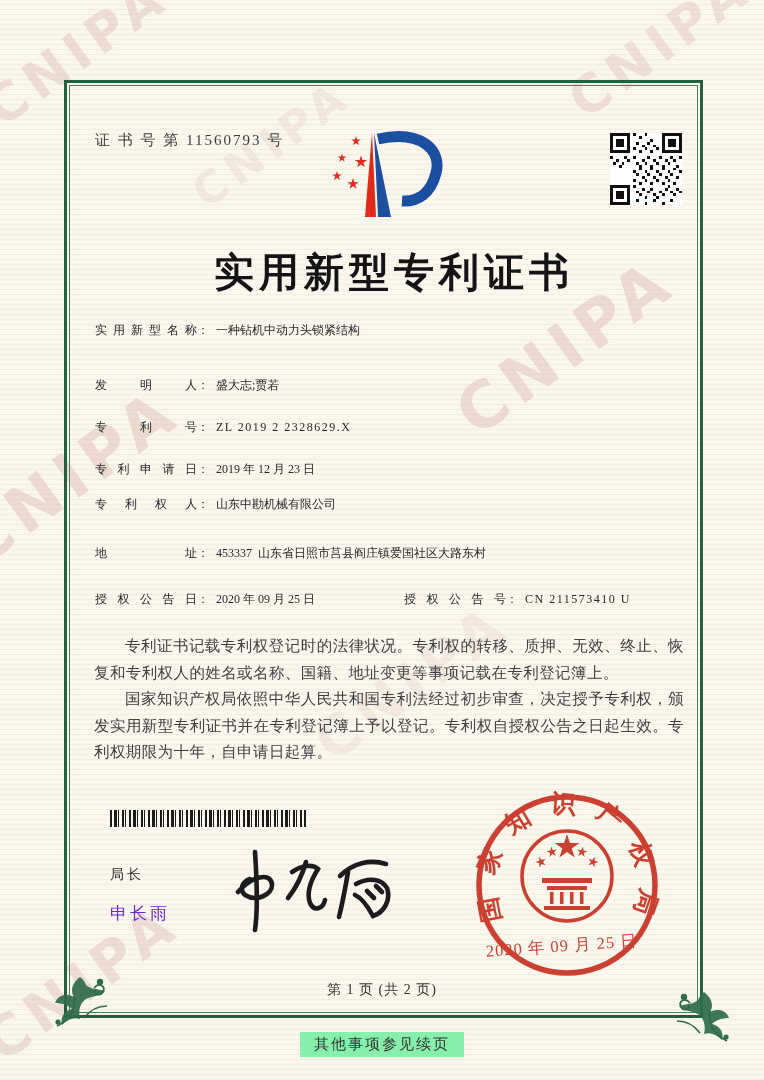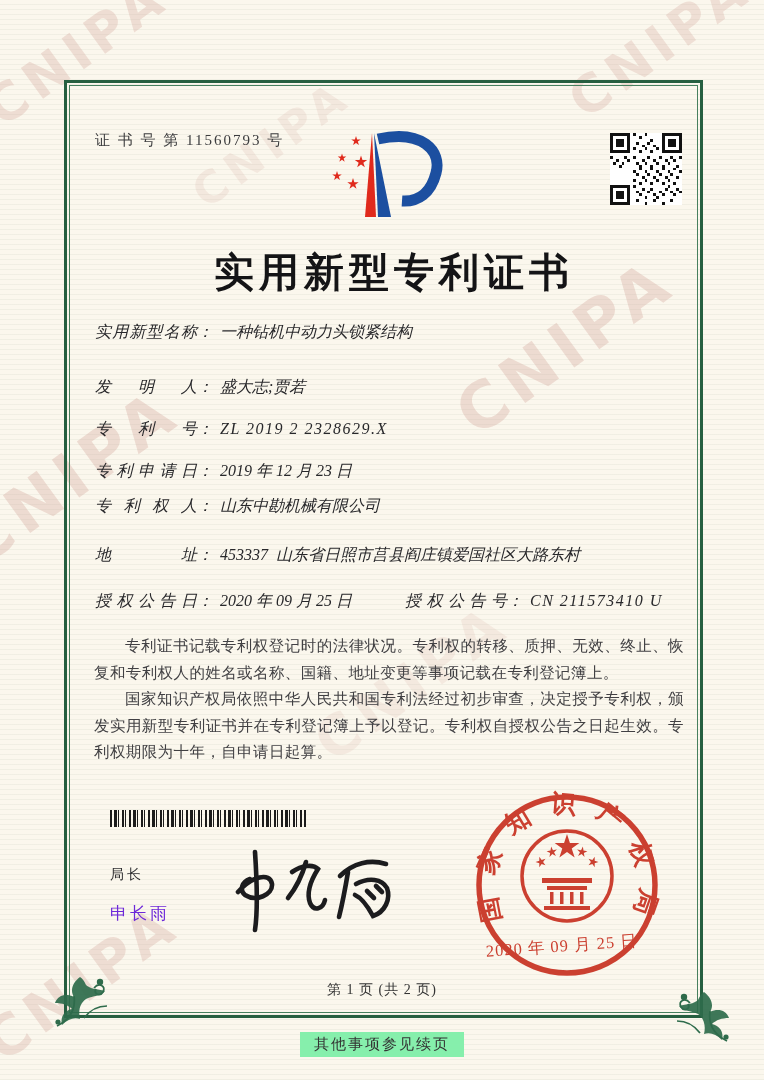--- a/index.html
+++ b/index.html
@@ -16,21 +16,21 @@
     font-weight:bold;color:#cf9d92;letter-spacing:7px;
     transform:rotate(-36deg);white-space:nowrap;pointer-events:none;
   }
   .frame{position:absolute;left:64px;top:80px;width:633px;height:932px;border:3px solid #265f40;}
   .frame::after{content:"";position:absolute;inset:2px;border:1px solid #47805e;}
   .cert-no{position:absolute;left:95px;top:131px;font-size:15px;letter-spacing:2px;color:#3c3c3e;}
   .logo{position:absolute;left:326px;top:127px;}
   .qr{position:absolute;left:610px;top:133px;}
   .title{position:absolute;left:0;top:233px;width:100%;margin:12px;text-align:center;
     font-size:40px;font-weight:700;letter-spacing:5px;color:#141416;}
-  .row{position:absolute;left:95px;font-size:16px;color:#28282b;white-space:nowrap;font-style:italic;}
+  .row{position:absolute;left:95px;font-size:12px;color:#28282b;white-space:nowrap;}
   .r1{top:322px}.r2{top:377px}.r3{top:419px}.r4{top:461px}.r5{top:496px}.r6{top:545px}.r7{top:591px}
   .flabel{display:inline-block;width:102px;text-align:justify;text-align-last:justify;text-justify:inter-character;}
   .colon{display:inline-block;}
   .fvalue{padding-left:7px;white-space:pre-wrap;}
   .num{letter-spacing:1.5px;}
   .grant-group1{display:inline-block;width:306px;}
   .body-text{position:absolute;left:94px;top:633px;width:590px;font-size:15.5px;line-height:26.5px;
     color:#414043;text-align:justify;letter-spacing:0.4px;}
   .body-text p{margin:0;text-indent:2em;}
   .barcode{position:absolute;left:110px;top:810px;width:196px;height:17px;

